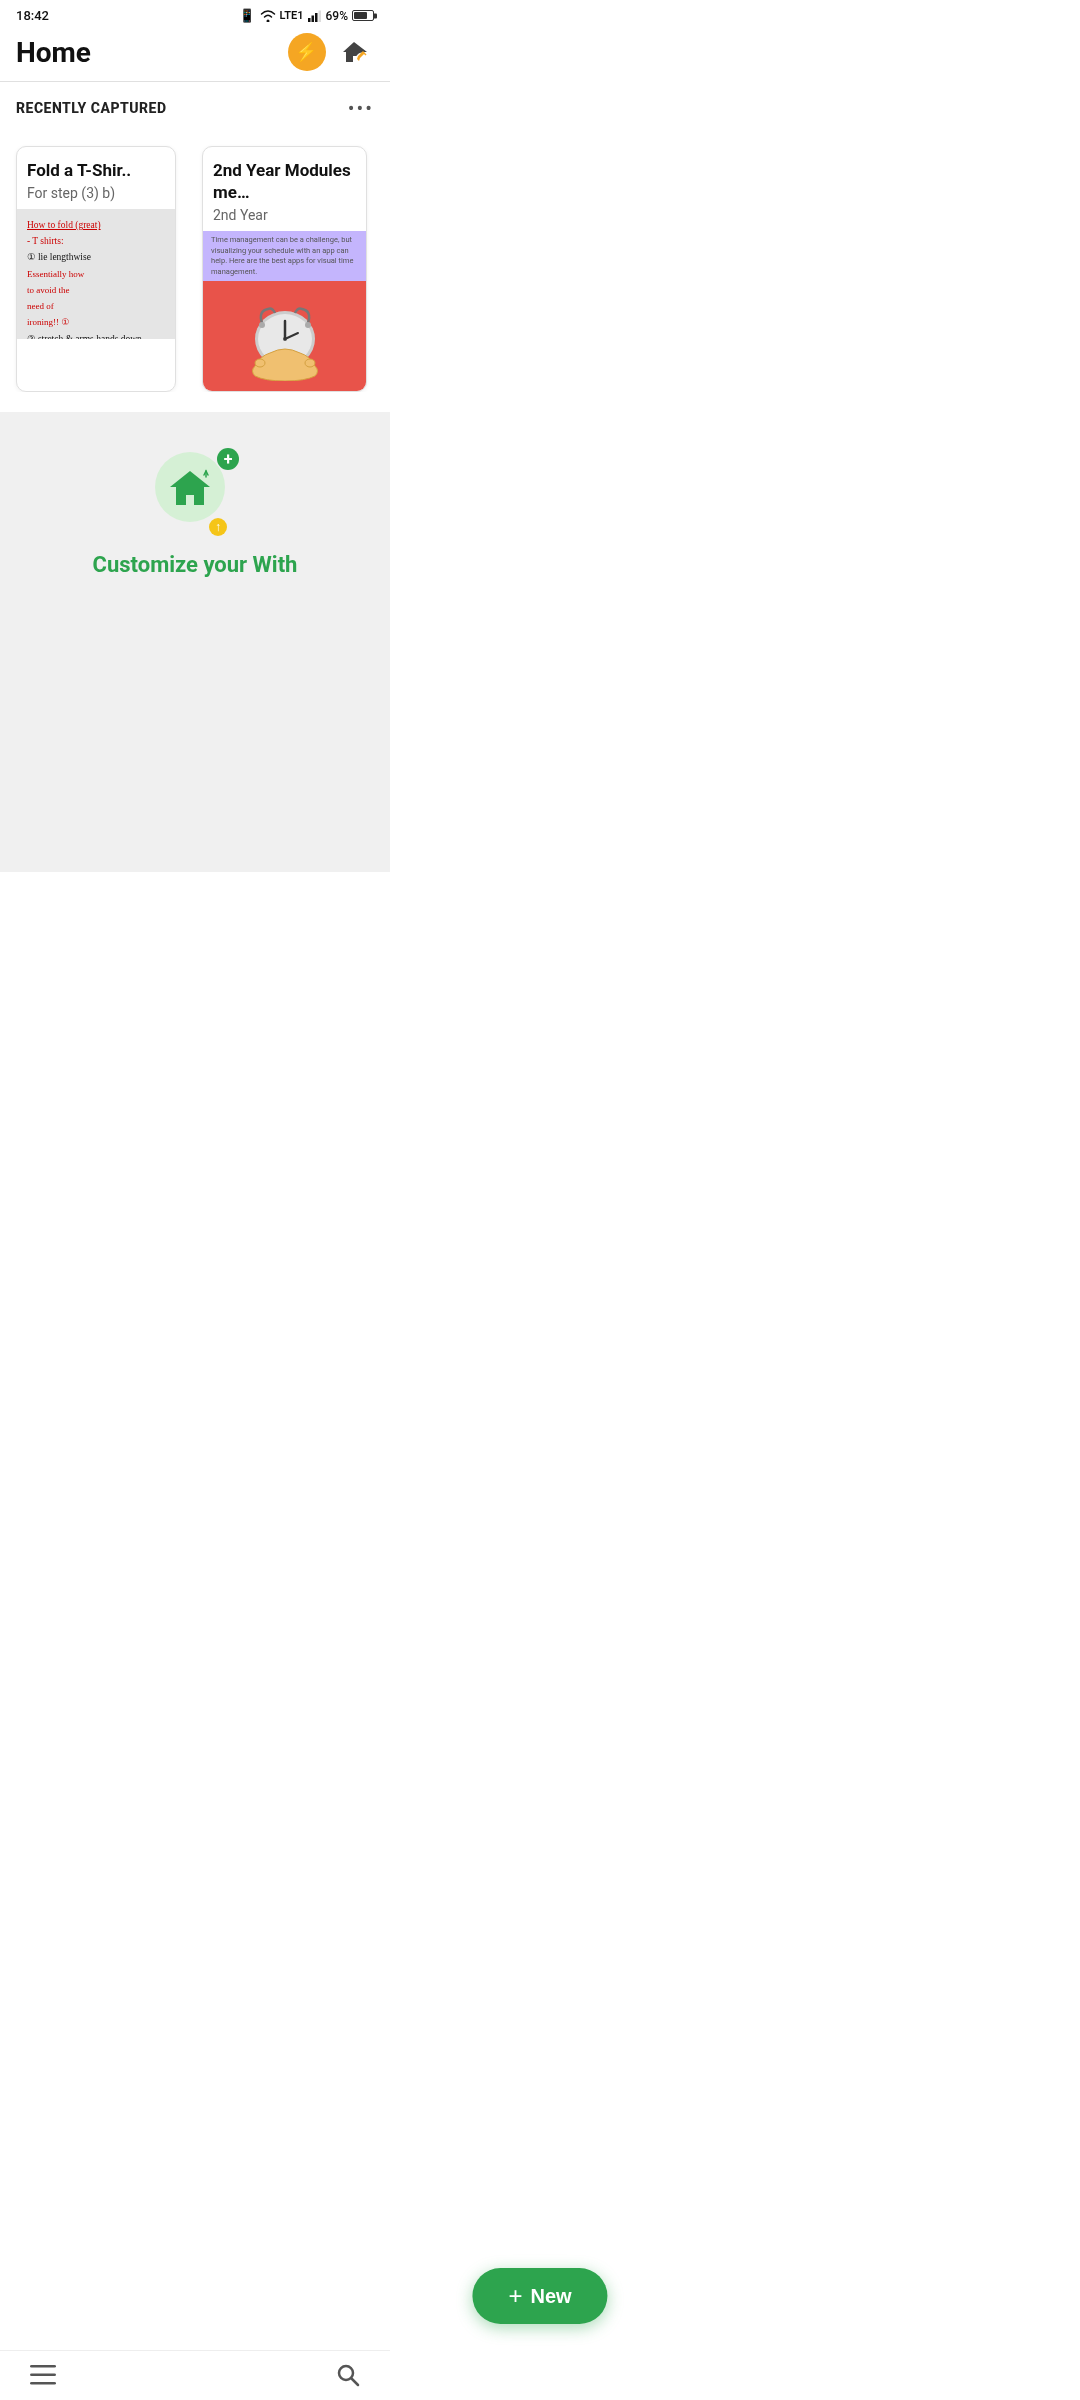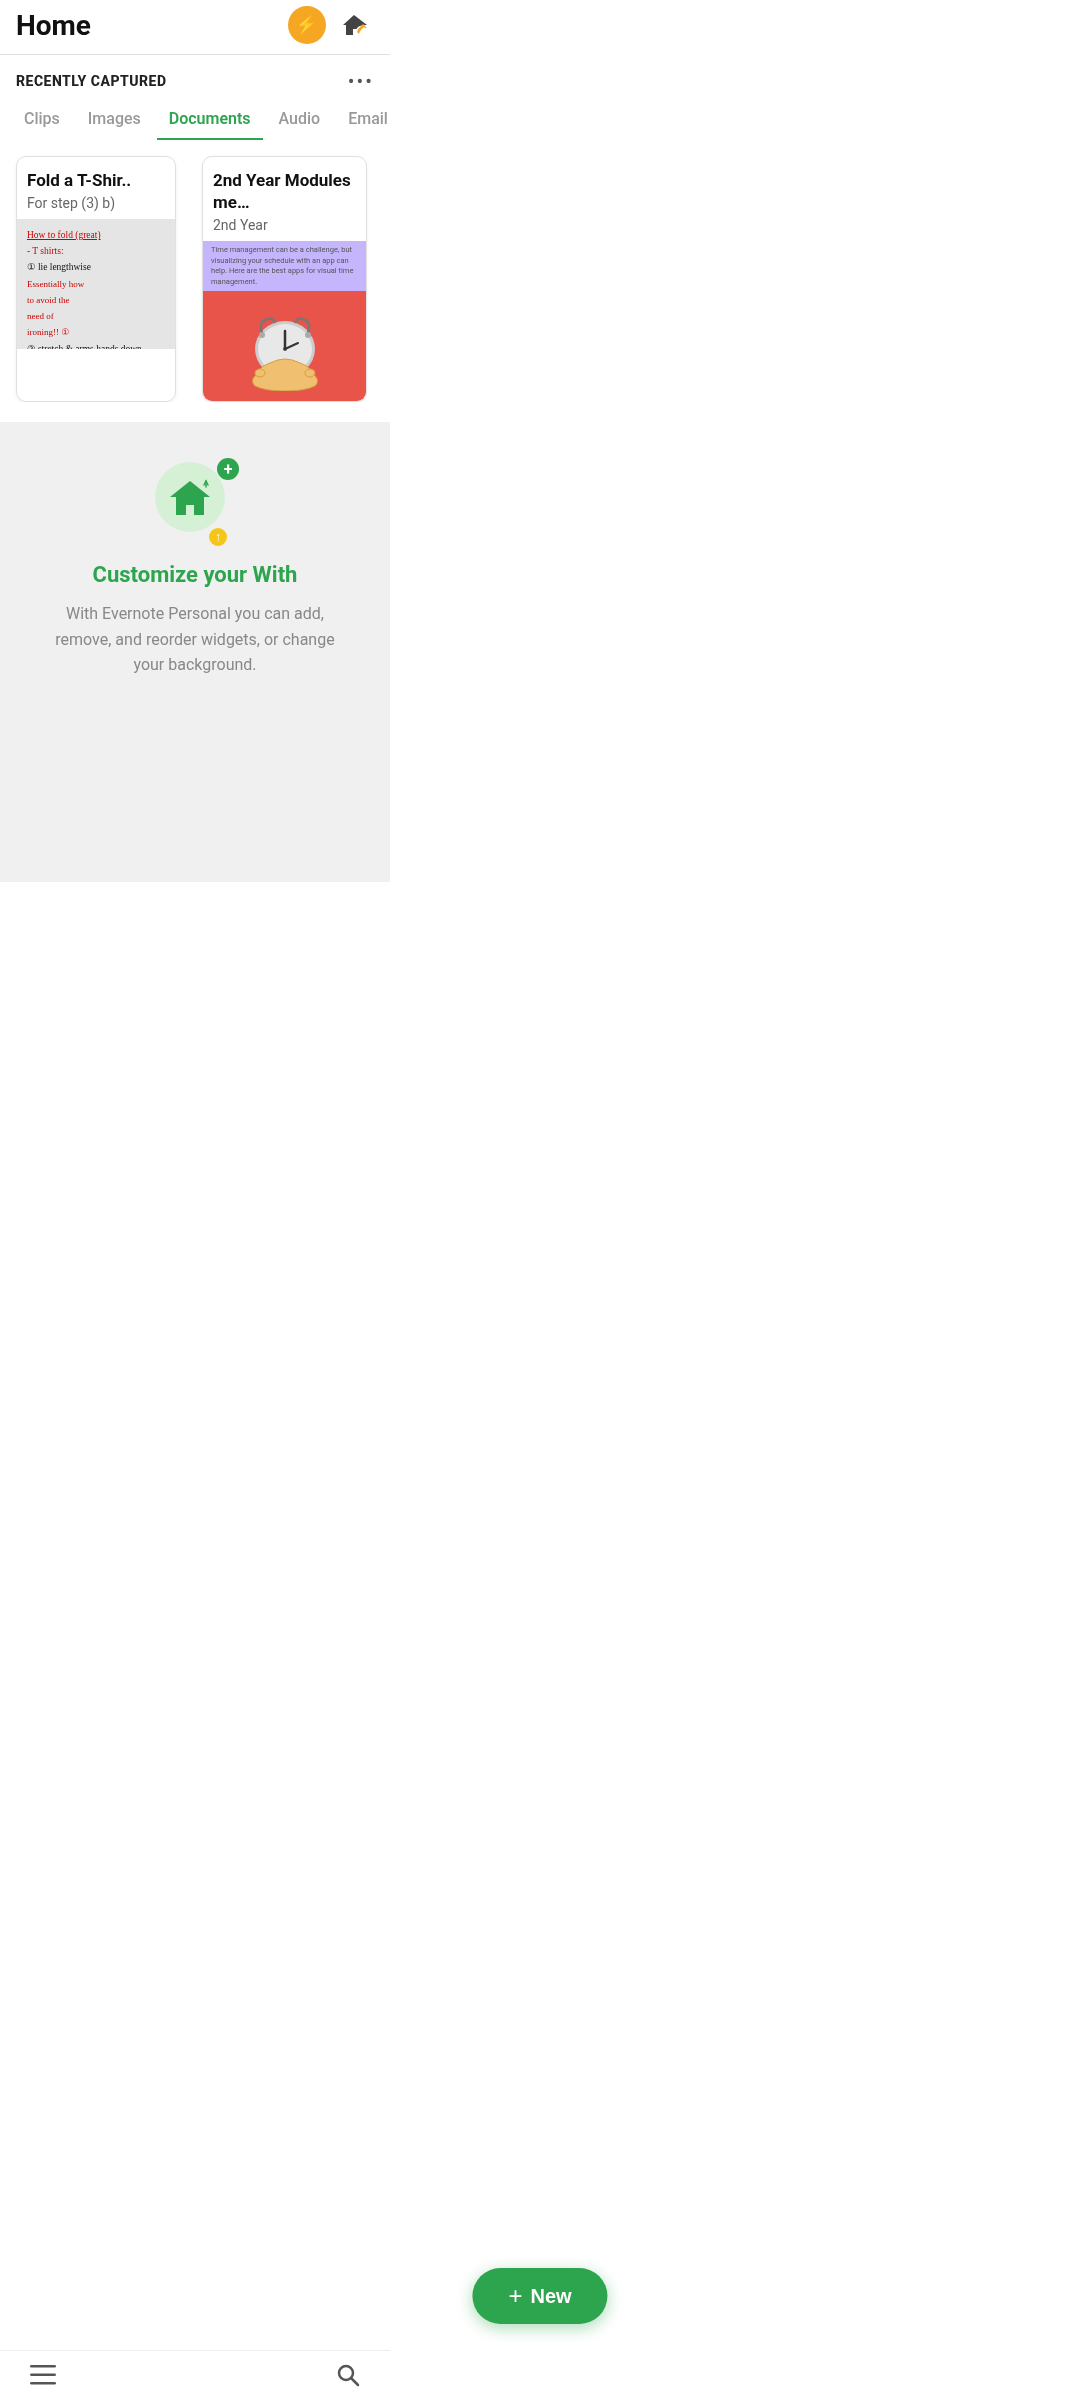--- a/index.html
+++ b/index.html
@@ -343,20 +343,45 @@
       margin: 0 auto;
       min-height: 860px;
       background: #fff;
     }
   </style>
 </head>
 <body>
 
 <div class="app-wrapper">
 
+  <div class="status-bar">
+    <span>18:42</span>
+    <div class="status-right">
+
+      <span style="font-size:13px;">📱</span>
+
+      <svg width="16" height="12" viewBox="0 0 16 12" fill="none">
+        <path d="M8 9.5a1.5 1.5 0 1 1 0 3 1.5 1.5 0 0 1 0-3z" fill="#111"></path>
+        <path d="M4.5 7C5.7 5.8 6.8 5.2 8 5.2s2.3.6 3.5 1.8" stroke="#111" stroke-width="1.5" stroke-linecap="round" fill="none"></path>
+        <path d="M1.5 4C3.4 2.1 5.6 1 8 1s4.6 1.1 6.5 3" stroke="#111" stroke-width="1.5" stroke-linecap="round" fill="none"></path>
+      </svg>
+      <span style="font-size:11px;font-weight:600;">LTE1</span>
+
+      <svg width="14" height="12" viewBox="0 0 14 12">
+        <rect x="0" y="8" width="2.5" height="4" fill="#111"></rect>
+        <rect x="3.5" y="5.5" width="2.5" height="6.5" fill="#111"></rect>
+        <rect x="7" y="3" width="2.5" height="9" fill="#111"></rect>
+        <rect x="10.5" y="0.5" width="2.5" height="11.5" fill="#ddd"></rect>
+      </svg>
+      <span style="font-size:12px;font-weight:500;">69%</span>
+      <div class="battery-icon">
+        <div class="battery-fill"></div>
+      </div>
+    </div>
+  </div>
 
   <div class="header">
     <span class="header-title">Home</span>
     <div class="header-icons">
       <div class="icon-btn-yellow">
         <span class="bolt">⚡</span>
       </div>
       <div class="icon-house">
         <svg width="30" height="30" viewBox="0 0 30 30" fill="none">
           <path d="M14 5L3 15h3v10h7v-6h4v6h7V15h3L14 5z" fill="#222" opacity="0.85"></path>
@@ -368,27 +393,20 @@
     </div>
   </div>
 
   <div class="divider"></div>
 
   <div class="section-header">
     <span class="section-title">RECENTLY CAPTURED</span>
     <span class="dots-btn">•••</span>
   </div>
 
-  <div class="tabs">
-    <div class="tab">Clips</div>
-    <div class="tab">Images</div>
-    <div class="tab active">Documents</div>
-    <div class="tab">Audio</div>
-    <div class="tab">Email</div>
-  </div>
 
   <div class="cards-container">
 
     <div class="card">
       <div class="card-text-area">
         <div class="card-title">Fold a T-Shir..</div>
         <div class="card-subtitle">For step (3) b)</div>
       </div>
       <div class="card-image card-image-handwritten">
         <div style="font-family:cursive,'Comic Sans MS';font-size:9.5px;color:#111;line-height:1.7;padding:2px 4px;">
@@ -458,21 +476,20 @@
 
           <path d="M36 8 L38 4 L40 8" stroke="#2da44e" stroke-width="1.5" fill="none" stroke-linecap="round"></path>
           <line x1="38" y1="4" x2="38" y2="10" stroke="#2da44e" stroke-width="1.5" stroke-linecap="round"></line>
         </svg>
       </div>
       <div class="plus-badge">+</div>
       <div class="arrow-up-badge">↑</div>
     </div>
 
     <div class="customize-title">Customize your With</div>
-    <div class="customize-desc">With Evernote Personal you can add, remove, and reorder widgets, or change your background.</div>
   </div>
 
   <div class="bottom-spacer"></div>
 
   <div class="fab-container">
     <button class="fab-btn">
       <span class="fab-plus">+</span>
       <span>New</span>
     </button>
   </div>

